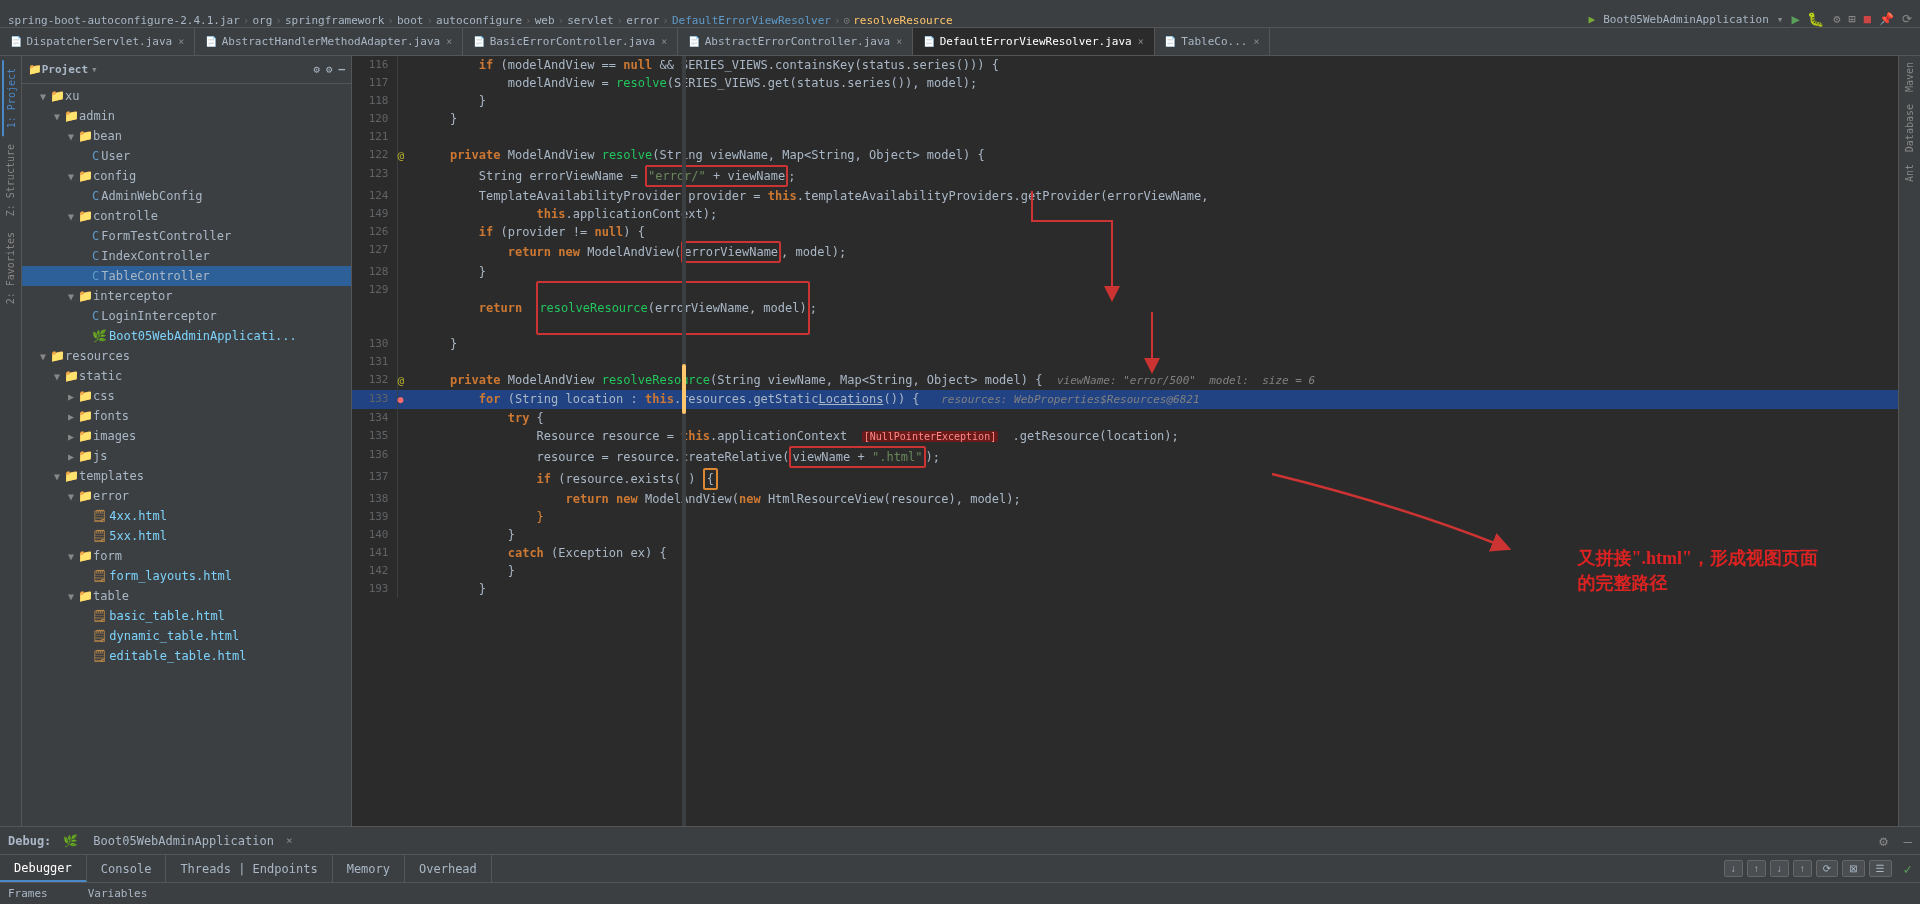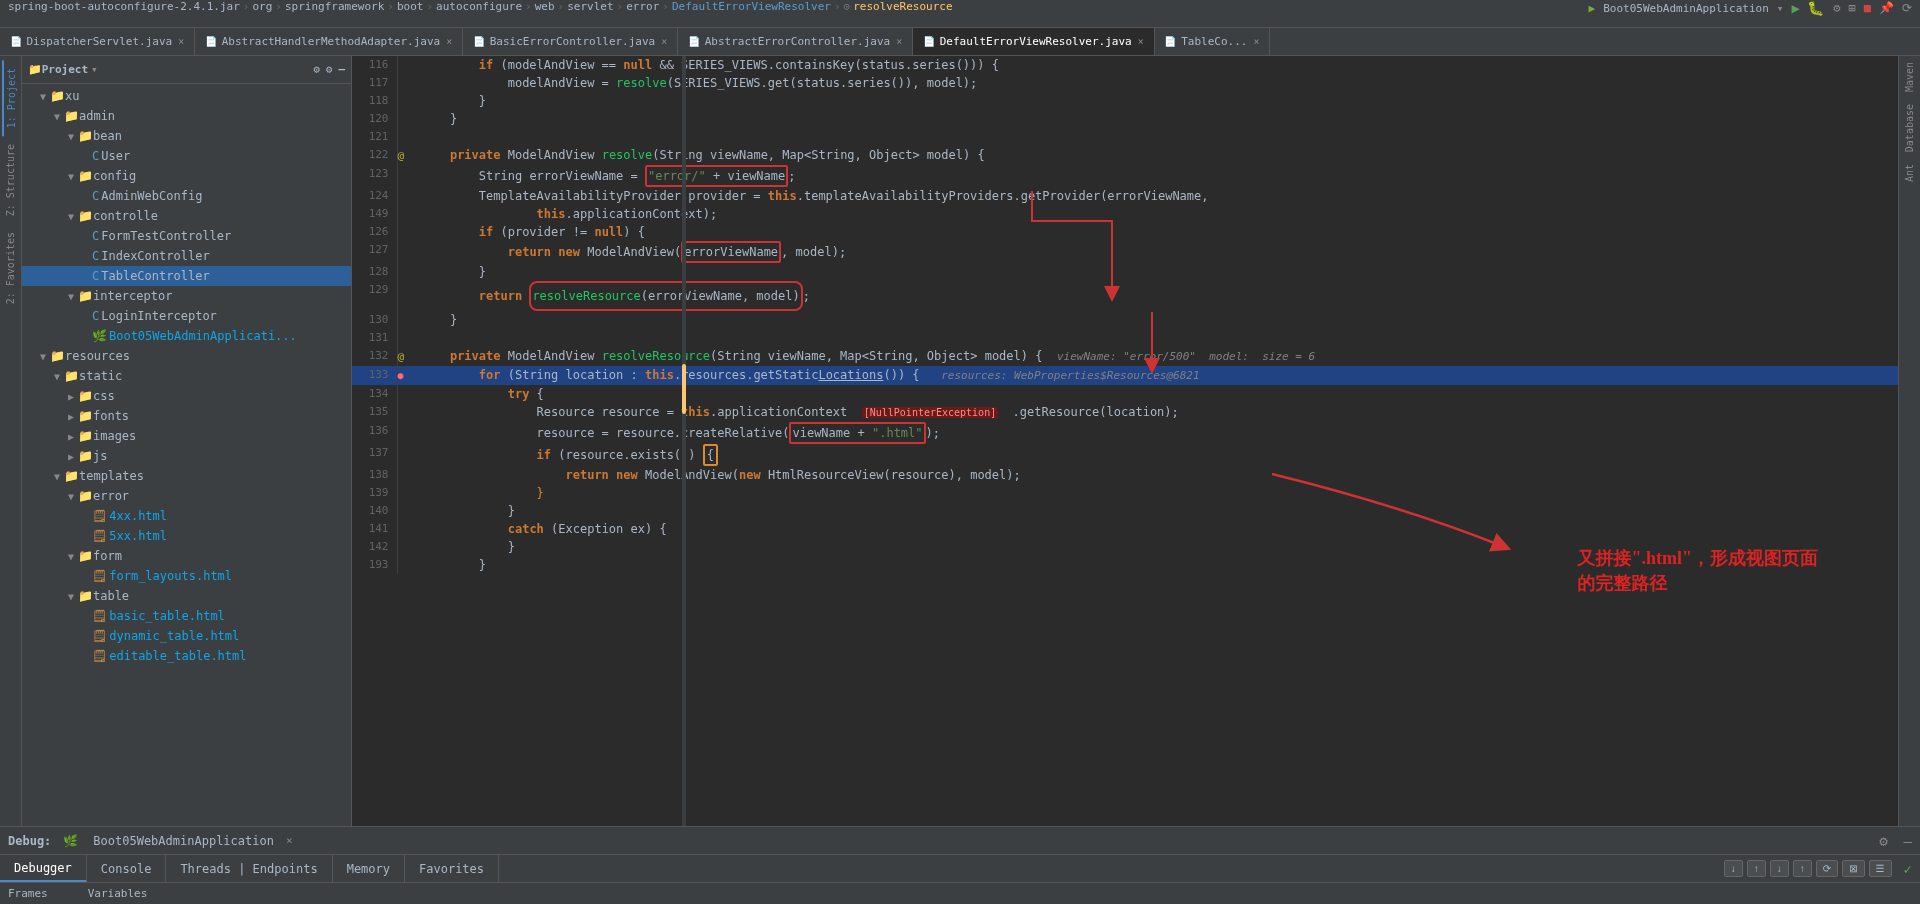--- a/index.html
+++ b/index.html
@@ -3,21 +3,21 @@
   <meta charset="utf-8">
   <style>
     * { margin: 0; padding: 0; box-sizing: border-box; }
     body { width: 1920px; height: 904px; background: #2b2b2b; font-family: 'Consolas', 'Monaco', monospace; font-size: 12px; color: #a9b7c6; overflow: hidden; display: flex; flex-direction: column; }
 
     
     .breadcrumb-bar {
       height: 28px;
       background: #3c3f41;
       display: flex;
-      align-items: flex-start;
+      align-items: flex-end;
       padding: 0 8px;
       border-bottom: 1px solid #555;
       flex-shrink: 0;
     }
     .breadcrumb-bar span { color: #a9b7c6; font-size: 11px; }
     .breadcrumb-bar .sep { color: #666; margin: 0 3px; }
     .breadcrumb-bar .highlight { color: #ffc66d; }
     .breadcrumb-bar .method-name { color: #ffc66d; }
 
     
@@ -84,21 +84,21 @@
       cursor: pointer;
       user-select: none;
       display: flex;
       align-items: center;
       font-size: 12px;
       height: 20px;
     }
     .tree-item.selected { background: #2d6099; }
     .tree-item .indent { display: inline-block; }
     .tree-item .arrow { width: 14px; text-align: center; color: #888; font-size: 10px; }
-    .tree-item .label { color: #0ea5e9; font-size: 12px; }
+    .tree-item .label { color: #7dd3fc; font-size: 12px; }
     .tree-item .label.folder { color: #a9b7c6; }
     .tree-item .label.java-class { color: #a9b7c6; }
     .folder-icon { color: #e8c46a; }
     .java-icon { color: #5f9bca; }
     .spring-icon { color: #7aab3a; }
     .html-icon { color: #e8a44a; }
     .right-strip-tab {
       writing-mode: vertical-rl;
       text-orientation: mixed;
       font-size: 10px;
@@ -620,21 +620,21 @@
               <td class="code-cell">            <span class="kw">return</span> <span class="kw">new</span> <span class="type">ModelAndView</span>(<span style="display:inline-block; border:2px solid #cc3333; border-radius:2px; padding:0 1px;">errorViewName</span>, model);</td>
             </tr>
             <tr>
               <td class="line-num">128</td>
               <td class="gutter"></td>
               <td class="code-cell">        }</td>
             </tr>
             <tr>
               <td class="line-num">129</td>
               <td class="gutter"></td>
-              <td class="code-cell">        <span class="kw">return</span> <span style="display:inline-block; border:2px solid #cc3333; border-radius:8px; padding:4px 1px;"><span class="method">resolveResource</span>(errorViewName, model)</span>;</td>
+              <td class="code-cell">        <span class="kw">return</span> <span style="display:inline-block; border:2px solid #cc3333; border-radius:2px; padding:16px 1px;margin-left:7px;"><span class="method">resolveResource</span>(errorViewName, model)</span>;</td>
             </tr>
             <tr>
               <td class="line-num">130</td>
               <td class="gutter"></td>
               <td class="code-cell">    }</td>
             </tr>
             <tr>
               <td class="line-num">131</td>
               <td class="gutter"></td>
               <td class="code-cell"></td>
@@ -755,21 +755,21 @@
   <div class="debug-tab">
     <span>Console</span>
   </div>
   <div class="debug-tab">
     <span>Threads | Endpoints</span>
   </div>
   <div class="debug-tab">
     <span>Memory</span>
   </div>
   <div class="debug-tab">
-    <span>Favorites</span>
+    <span>Overhead</span>
   </div>
   <div class="debug-toolbar">
     <button>↓</button>
     <button>↑</button>
     <button>↓</button>
     <button>↑</button>
     <button>⟳</button>
     <button>⊠</button>
     <button>☰</button>
     <span style="margin-left:8px; color:#5aa05a; font-size:14px;">✓</span>

